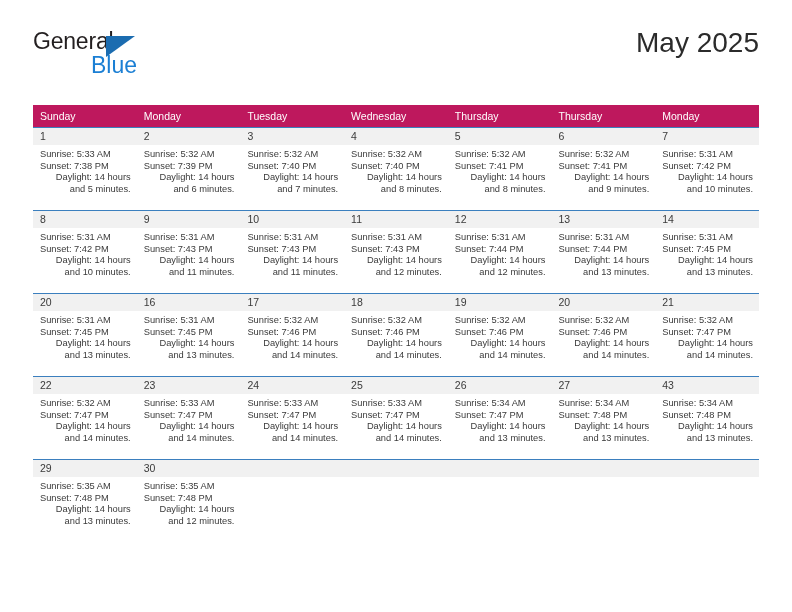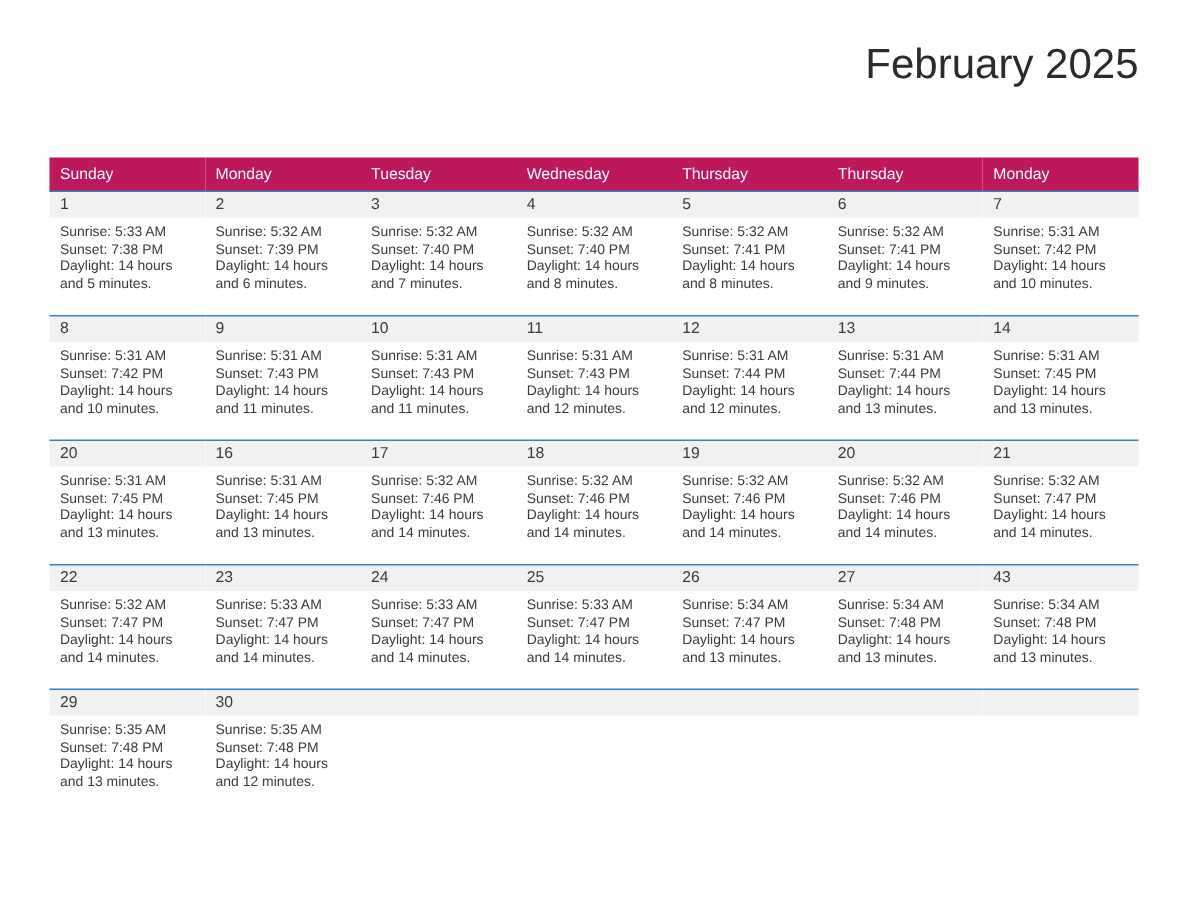--- a/index.html
+++ b/index.html
@@ -137,32 +137,38 @@
     height: 65px;
   }
   .cellbody div {
     font-size: 9.3px;
     color: #3a3a3a;
     line-height: 11.6px;
     white-space: nowrap;
   }
   .cellbody .daylight {
     white-space: normal;
+    text-align: right;
   }
 </style>
 </head>
 <body>
 
 <div class="page">
 
   <div class="top-bar">
 
+    <div class="logo">
+      <span class="logo-general">General</span>
+      <span class="logo-triangle"></span>
+      <span class="logo-blue">Blue</span>
+    </div>
 
     <div class="title-block">
-      <h1 class="cal-title">February 2025</h1>
+      <h1 class="cal-title">May 2025</h1>
     </div>
 
   </div>
 
   <table class="calendar">
     <thead>
       <tr id="header-row">
           <th>Sunday</th>
           <th>Monday</th>
           <th>Tuesday</th>

